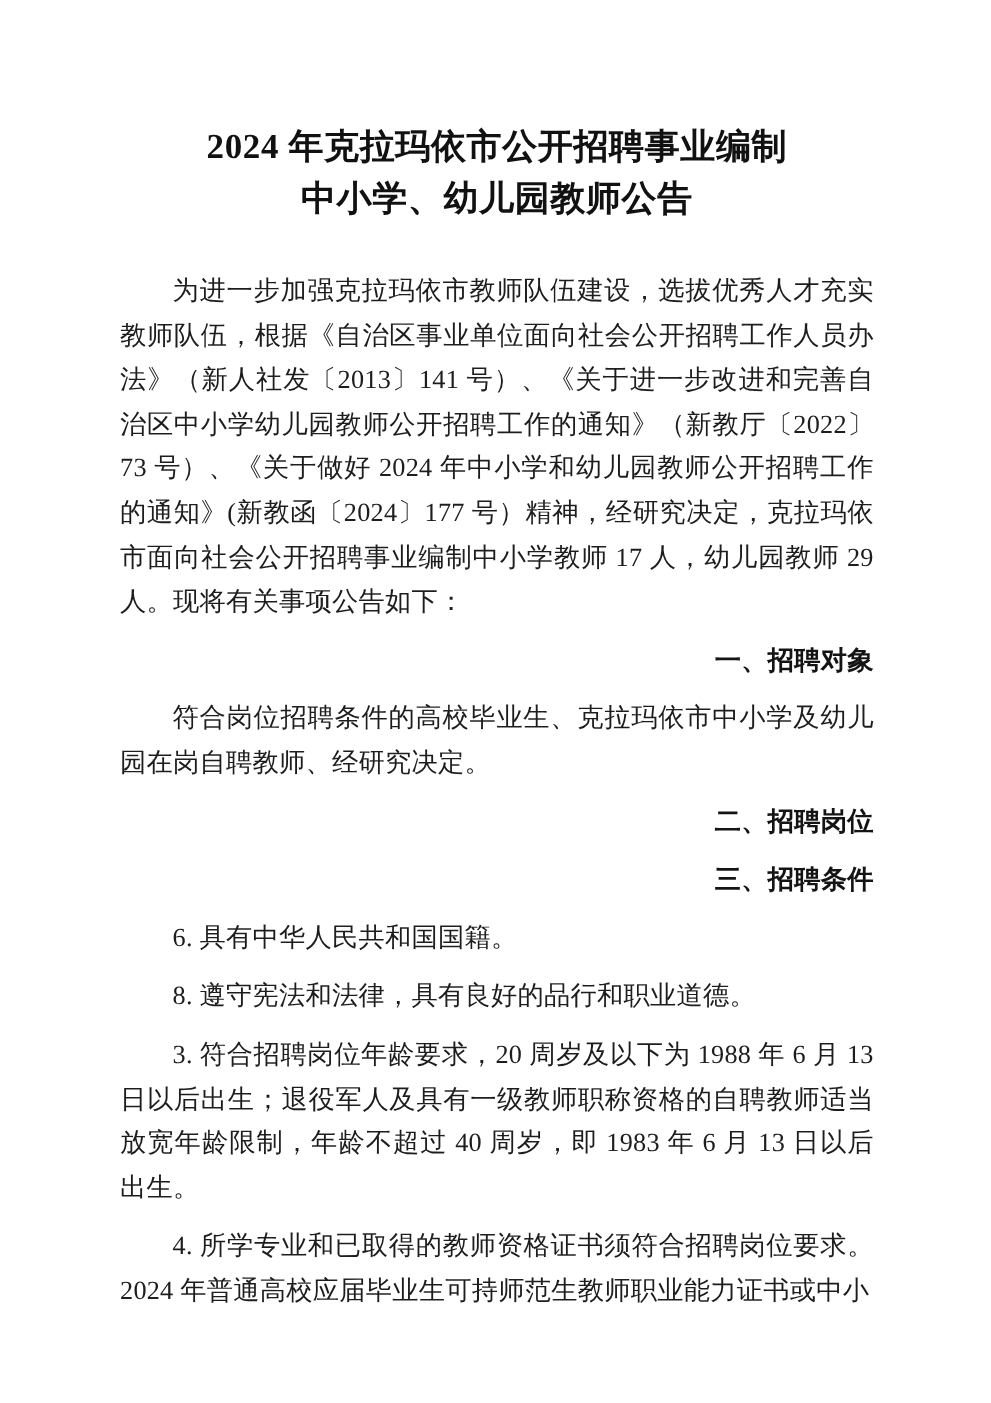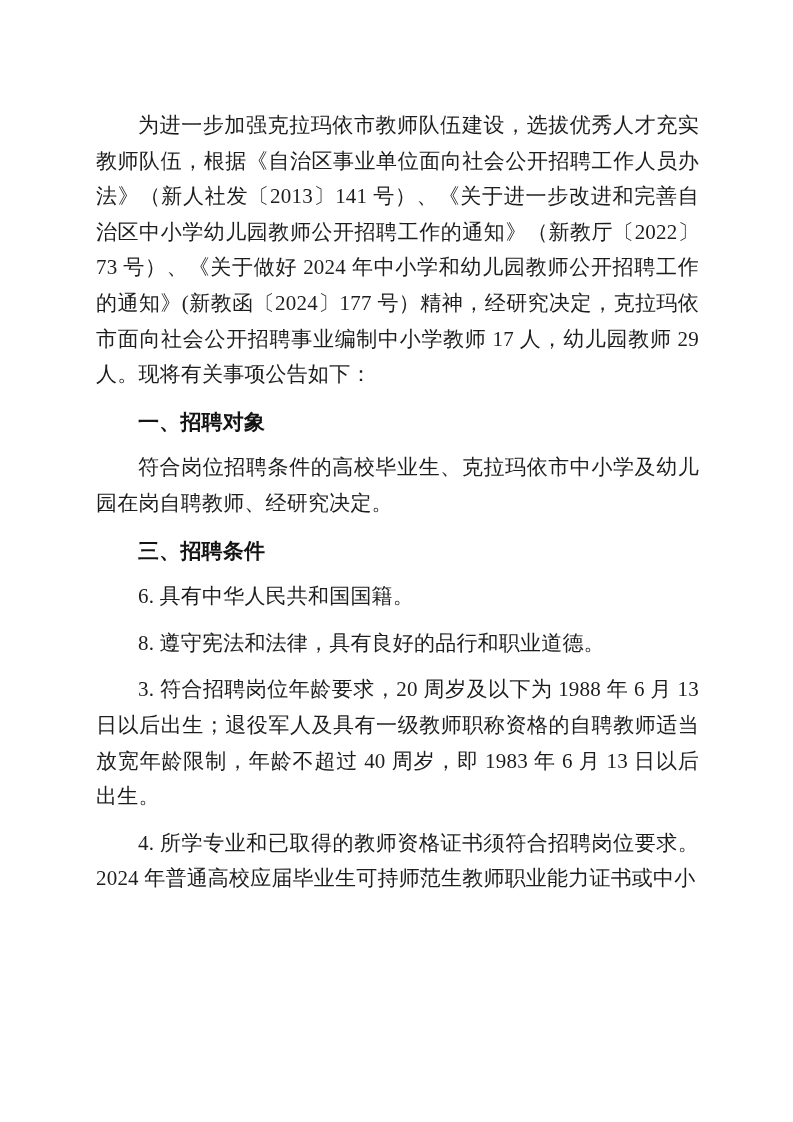--- a/index.html
+++ b/index.html
@@ -43,33 +43,38 @@
     text-indent: 2em;
     letter-spacing: 0.2px;
   }
   .doc-body p.para {
     font-family: "Liberation Serif", "DejaVu Serif", serif;
     font-weight: normal;
   }
   .doc-body p.heading {
     font-family: "Liberation Sans", "DejaVu Sans", sans-serif;
     font-weight: bold;
-    text-align: left;
+    text-align: right;
     color: #141414;
   }
 </style>
 </head>
 <body>
 
 <div class="page">
   <div class="content">
+    <h1 class="doc-title">
+      <span class="title-line">2024 年克拉玛依市公开招聘事业编制</span>
+      <span class="title-line">中小学、幼儿园教师公告</span>
+    </h1>
     <div class="doc-body">
         <p class="para">为进一步加强克拉玛依市教师队伍建设，选拔优秀人才充实教师队伍，根据《自治区事业单位面向社会公开招聘工作人员办法》（新人社发〔2013〕141 号）、《关于进一步改进和完善自治区中小学幼儿园教师公开招聘工作的通知》（新教厅〔2022〕73 号）、《关于做好 2024 年中小学和幼儿园教师公开招聘工作的通知》(新教函〔2024〕177 号）精神，经研究决定，克拉玛依市面向社会公开招聘事业编制中小学教师 17 人，幼儿园教师 29 人。现将有关事项公告如下：</p>
         <p class="heading">一、招聘对象</p>
         <p class="para">符合岗位招聘条件的高校毕业生、克拉玛依市中小学及幼儿园在岗自聘教师、经研究决定。</p>
+        <p class="heading">二、招聘岗位</p>
         <p class="heading">三、招聘条件</p>
         <p class="para">6. 具有中华人民共和国国籍。</p>
         <p class="para">8. 遵守宪法和法律，具有良好的品行和职业道德。</p>
         <p class="para">3. 符合招聘岗位年龄要求，20 周岁及以下为 1988 年 6 月 13 日以后出生；退役军人及具有一级教师职称资格的自聘教师适当放宽年龄限制，年龄不超过 40 周岁，即 1983 年 6 月 13 日以后出生。</p>
         <p class="para">4. 所学专业和已取得的教师资格证书须符合招聘岗位要求。2024 年普通高校应届毕业生可持师范生教师职业能力证书或中小</p>
       </div>
   </div>
 </div>
 
 </body></html>

